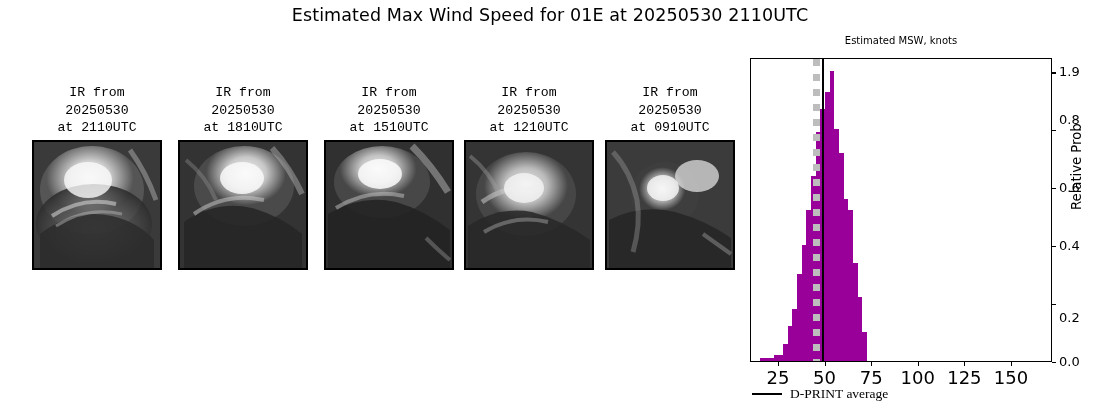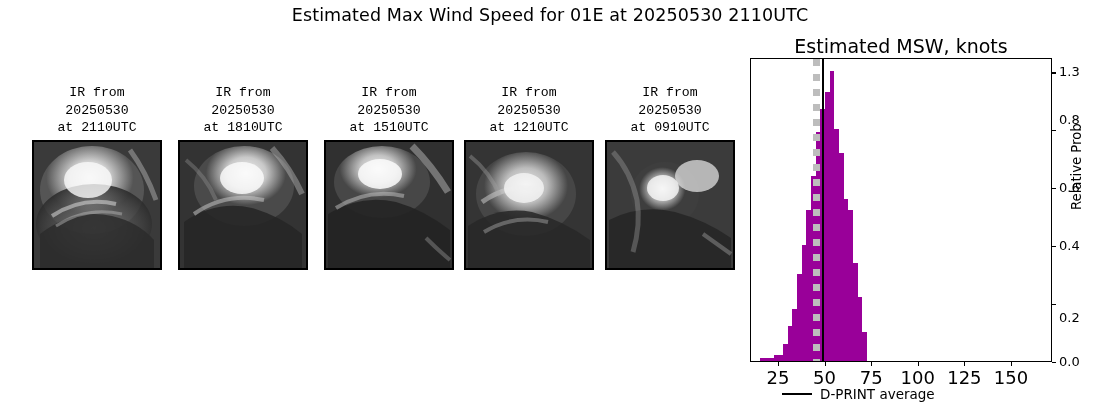--- a/index.html
+++ b/index.html
@@ -67,21 +67,21 @@
     border: 1.1px solid #000;
     box-sizing: border-box;
     background: #fff;
   }
   #hist-title {
     position: absolute;
     left: 750px;
     top: 35px;
     width: 302px;
     text-align: center;
-    font-size: 19px;
+    font-size: 10px;
   }
   #bars-layer, #lines-layer {
     position: absolute;
     left: 0; top: 0;
     width: 100%;
     height: 100%;
   }
   .hbar {
     position: absolute;
     bottom: 0;
@@ -363,24 +363,24 @@
       <div class="yticklabel" style="top: 362px;">0.0</div>
       <div class="ytick" style="top: 304.095px;"></div>
       <div class="yticklabel" style="top: 318px;">0.2</div>
       <div class="ytick" style="top: 246.19px;"></div>
       <div class="yticklabel" style="top: 246.19px;">0.4</div>
       <div class="ytick" style="top: 188.286px;"></div>
       <div class="yticklabel" style="top: 188.286px;">0.6</div>
       <div class="ytick" style="top: 130.381px;"></div>
       <div class="yticklabel" style="top: 120px;">0.8</div>
       <div class="ytick" style="top: 72.4762px;"></div>
-      <div class="yticklabel" style="top: 72.4762px;">1.3</div>
+      <div class="yticklabel" style="top: 72.4762px;">1.9</div>
     </div>
   <div id="ylabel">Relative Prob</div>
 
   <div id="legend">
-    <div class="legend-entry" style="left:32px;">
+    <div class="legend-entry" style="left:2px;font-family:Liberation Serif, serif;">
       <span class="legend-line-solid"></span>
       <span class="legend-text">D-PRINT average</span>
     </div>
   </div>
 
 </div>
 
 </body></html>

